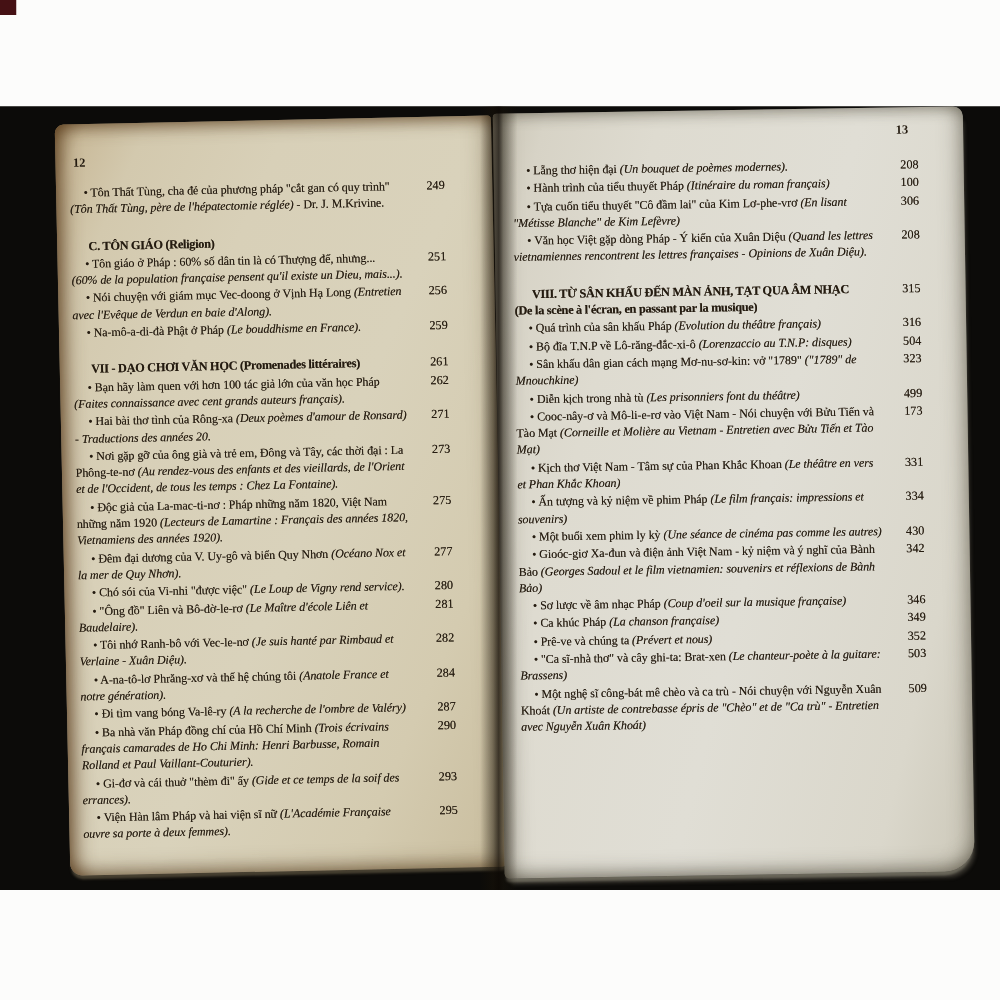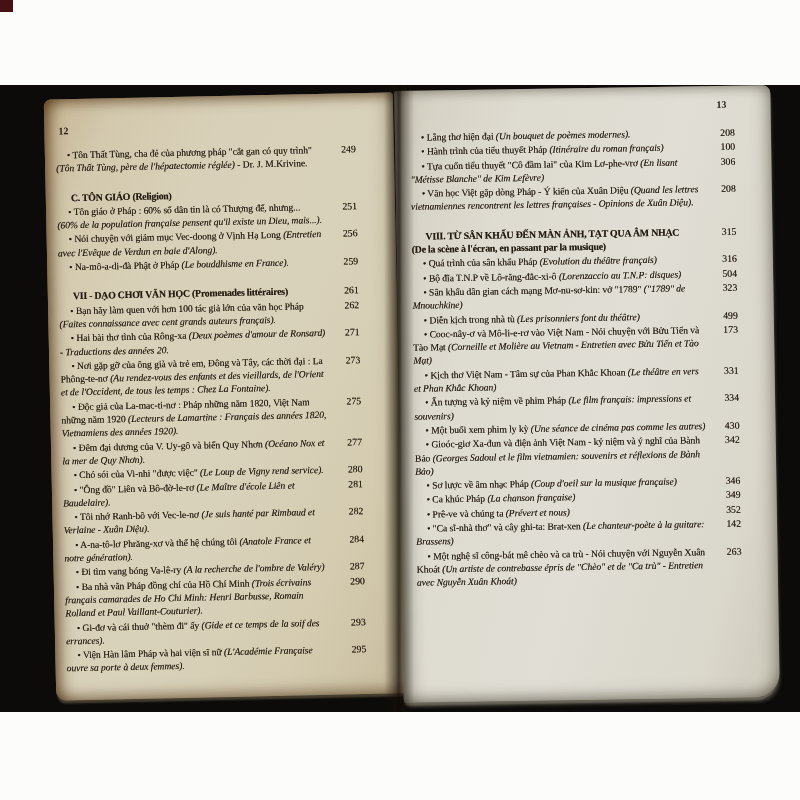--- a/index.html
+++ b/index.html
@@ -221,24 +221,24 @@
           <div class="row entry">
             <div class="txt"><span>• </span><span>Ca khúc Pháp</span><i> (La chanson française)</i></div>
             <div class="num">349</div>
           </div>
           <div class="row entry">
             <div class="txt"><span>• </span><span>Prê-ve và chúng ta</span><i> (Prévert et nous)</i></div>
             <div class="num">352</div>
           </div>
           <div class="row entry">
             <div class="txt"><span>• </span><span>"Ca sĩ-nhà thơ" và cây ghi-ta: Brat-xen</span><i> (Le chanteur-poète à la guitare: Brassens)</i></div>
-            <div class="num">142</div>
+            <div class="num">503</div>
           </div>
           <div class="row entry">
             <div class="txt"><span>• </span><span>Một nghệ sĩ công-bát mê chèo và ca trù - Nói chuyện với Nguyễn Xuân Khoát</span><i> (Un artiste de contrebasse épris de "Chèo" et de "Ca trù" - Entretien avec Nguyễn Xuân Khoát)</i></div>
-            <div class="num">263</div>
+            <div class="num">509</div>
           </div>
         </div>
     </div>
   </div>
 
   <div class="gutter"></div>
 </div>
 
 </body></html>

